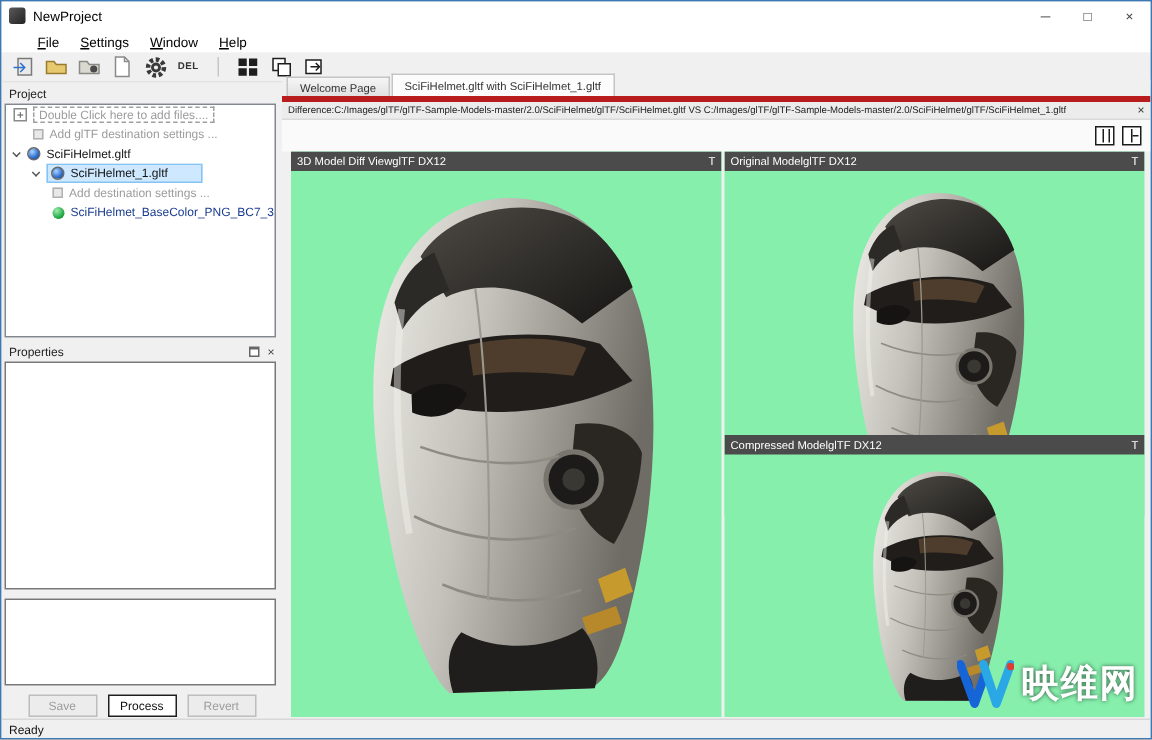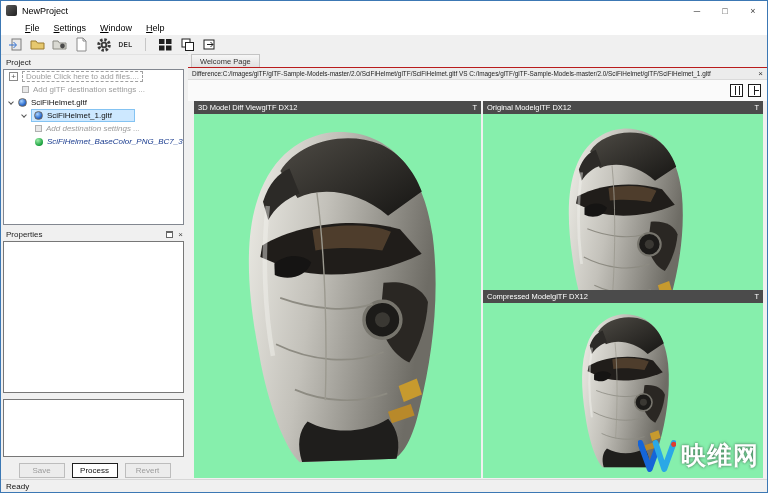--- a/index.html
+++ b/index.html
@@ -30,40 +30,40 @@
   .del-label { font-size:6.5px; font-weight:bold; color:#333; letter-spacing:.3px; }
 
   
   .left-panel { position:absolute; left:0; top:54px; width:187px; bottom:13px; background:#f0f0f0; }
   .dock-title { height:14px; font-size:8px; color:#222; padding:2px 5px; display:flex; align-items:center; }
   .dock-title .spacer { flex:1; }
   .float-icon { width:7px; height:7px; border:1px solid #666; border-top-width:2px; margin-right:5px; background:#fff; }
   .dock-close { font-size:8px; color:#444; line-height:7px; }
   .tree-box { position:absolute; left:2px; right:4px; top:14px; height:156px; background:#fff; border:1px solid #828790; overflow:hidden; }
   .tree-row { display:flex; align-items:center; height:13px; font-size:8px; padding-left:5px; white-space:nowrap; overflow:hidden; color:#111; }
-  .ind1 { padding-left:18px; } .ind2 { padding-left:31px;font-style:italic; }
+  .ind1 { padding-left:18px; } .ind2 { padding-left:31px; }
   .chevron { width:4px; height:4px; border-right:1px solid #555; border-bottom:1px solid #555; transform:rotate(45deg); margin:0 5px 2px 0; flex:none; }
   .sphere { width:9px; height:9px; border-radius:50%; background:radial-gradient(circle at 35% 30%, #aad4ff, #2f6fd0 60%, #16387f); border:1px solid #6a6a6a; margin-right:4px; flex:none; }
   .green-dot { width:8px; height:8px; border-radius:50%; background:radial-gradient(circle at 35% 30%, #9dedaa, #18a03c 70%, #0d6b27); margin-right:4px; flex:none; }
   .add-box { width:9px; height:9px; border:1px solid #8a8a8a; background:#fff; color:#555; font-size:8px; line-height:7px; text-align:center; margin-right:4px; flex:none; }
   .small-setting-icon { width:7px; height:7px; border:1px solid #b0b0b0; background:#e8e8e8; margin-right:4px; flex:none; }
   .placeholder { color:#9c9c9c; }
   .dashed { border:1px dashed #a0a0a0; padding:0 3px; }
   .link-label { color:#1a3c8f; }
   .sel-box { display:flex; align-items:center; background:#cde8ff; border:1px solid #84c3f2; padding:0 22px 0 2px; height:13px; }
 
   .props-box { position:absolute; left:2px; right:4px; top:186px; height:152px; background:#fff; border:1px solid #777; }
   .box2 { position:absolute; left:2px; right:4px; top:344px; height:58px; background:#fff; border:1px solid #777; }
   .btn-row { position:absolute; left:0; right:0; top:408px; display:flex; justify-content:center; gap:7px; }
   .btn { width:46px; height:15px; font-size:8px; font-family:inherit; background:#ececec; border:1px solid #bdbdbd; color:#9c9c9c; }
   .btn.primary { background:#fff; border:1px solid #1f1f1f; color:#111; }
 
   
   .right-area { position:absolute; left:187px; top:52px; right:0; bottom:13px; background:#f0f0f0; }
-  .tabbar { height:15px; display:flex; align-items:flex-end; padding-left:3px; border-bottom:1px solid #b91c1c; background:#f0f0f0; }
+  .tabbar { height:15px; display:flex; align-items:flex-end; padding-left:3px; border-bottom:4px solid #b91c1c; background:#f0f0f0; }
   .tab { font-size:7.5px; color:#333; padding:0 8px; height:13px; display:flex; align-items:center; background:linear-gradient(#f6f6f6,#e1e1e1); border:1px solid #c4c4c4; border-bottom:none; margin-right:1px; }
   .tab.active { background:#fcfcfc; height:15px; }
   .diffbar { height:12px; background:#ececec; border-bottom:1px solid #dadada; display:flex; align-items:center; font-size:6.4px; color:#1c1c1c; padding:0 4px; white-space:nowrap; overflow:hidden; }
   .diff-close { margin-left:auto; font-size:8px; color:#333; padding-left:4px; }
   .vp-toolbar { height:21px; background:#fafafa; display:flex; justify-content:flex-end; align-items:center; gap:5px; padding-right:6px; }
   .layout-icon { width:13px; height:13px; border:1px solid #1c1c1c; background:#fff; position:relative; }
   .layout-icon i { position:absolute; background:#1c1c1c; }
   .li-a i.b1 { left:4px; top:1px; bottom:1px; width:1px; }
   .li-a i.b2 { left:8px; top:1px; bottom:1px; width:1px; }
   .li-b i.b1 { left:5px; top:1px; bottom:1px; width:1px; }
@@ -249,20 +249,21 @@
     <div class="btn-row">
       <button class="btn">Save</button>
       <button class="btn primary">Process</button>
       <button class="btn">Revert</button>
     </div>
   </div>
 
   <div class="right-area">
     <div class="tabbar">
       <span class="tab">Welcome Page</span>
+      <span class="tab active">SciFiHelmet.gltf with SciFiHelmet_1.gltf</span>
     </div>
 
     <div class="diffbar">
       <span>Difference:C:/Images/glTF/glTF-Sample-Models-master/2.0/SciFiHelmet/glTF/SciFiHelmet.gltf VS C:/Images/glTF/glTF-Sample-Models-master/2.0/SciFiHelmet/glTF/SciFiHelmet_1.gltf</span>
       <span class="diff-close">×</span>
     </div>
 
     <div class="vp-toolbar">
       <span class="layout-icon li-a">
           <i class="b1"></i>

